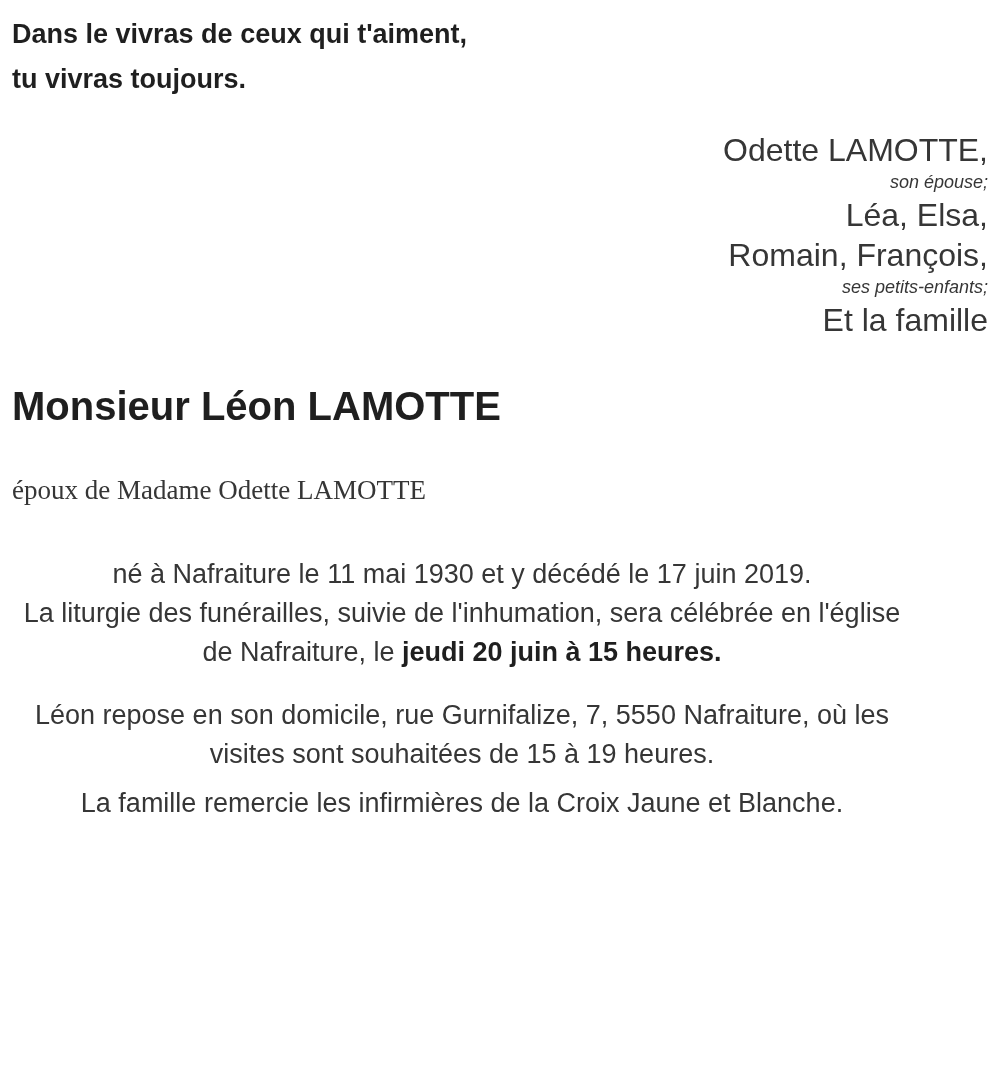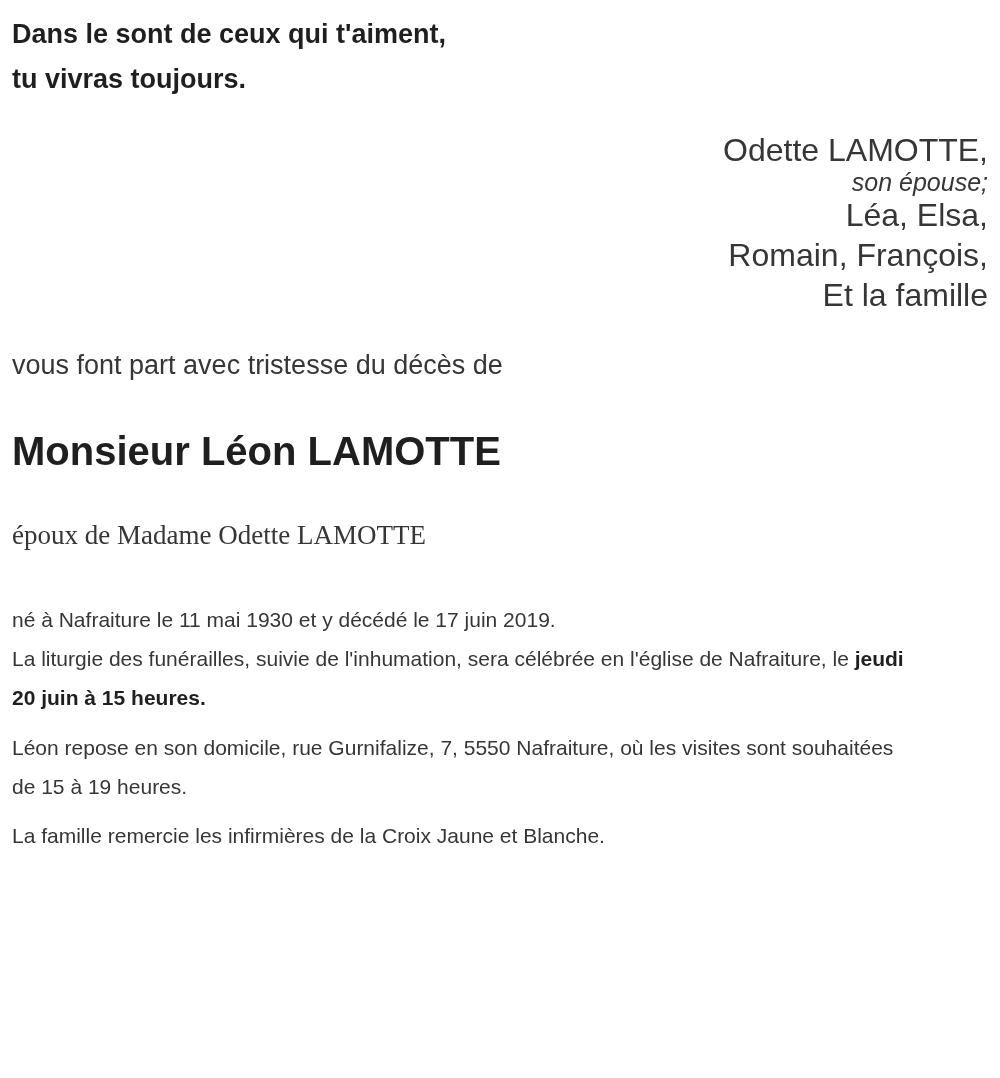--- a/index.html
+++ b/index.html
@@ -36,21 +36,21 @@
   .family {
     width: 976px;
   }
   .name-line {
     font-size: 32px;
     line-height: 40px;
     color: #363636;
     text-align: right;
   }
   .relation-line {
-    font-size: 25px;
+    font-size: 18px;
     line-height: 25px;
     font-style: italic;
     text-align: right;
     color: #363636;
   }
 
   p { margin: 0; }
 
   .announce {
     margin-top: 30px;
@@ -69,65 +69,66 @@
 
   .spouse {
     margin-top: 40px;
     font-size: 27px;
     line-height: 40px;
     width: 900px;
     font-family: Liberation Serif, serif;
   }
 
   .body-par {
-    font-size: 21px;
+    font-size: 27px;
     line-height: 39px;
     width: 900px;
+    text-align: center;
   }
   .birth   { margin-top: 45px; }
   .liturgy { }
-  .repose  { margin-top: 11px; }
+  .repose  { margin-top: 24px; }
   .thanks  { margin-top: 10px; }
 
   .liturgy strong {
     font-weight: bold;
     color: #1f1f1f;
   }
 </style>
 </head>
 <body>
 
 <div class="page">
 
   <div class="epigraph">
-    <div class="epigraph-line">Dans le sont de ceux qui t'aiment,</div>
+    <div class="epigraph-line">Dans le vivras de ceux qui t'aiment,</div>
     <div class="epigraph-line">tu vivras toujours.</div>
   </div>
 
   <div class="family">
 
     <div class="family-group">
       <div class="name-line">Odette LAMOTTE,</div>
       <div class="relation-line">son épouse;</div>
     </div>
 
 
     <div class="family-group">
       <div class="name-line">Léa, Elsa,</div>
       <div class="name-line">Romain, François,</div>
+      <div class="relation-line">ses petits-enfants;</div>
     </div>
 
 
     <div class="family-group">
       <div class="name-line">Et la famille</div>
     </div>
 
   </div>
 
-  <p class="announce">vous font part avec tristesse du décès de</p>
 
   <h1 class="deceased">Monsieur Léon LAMOTTE</h1>
 
   <p class="spouse">époux de Madame Odette LAMOTTE</p>
 
   <p class="body-par birth">né à Nafraiture le 11 mai 1930 et y décédé le 17 juin 2019.</p>
 
   <p class="body-par liturgy"><span>La liturgie des funérailles, suivie de l'inhumation, sera célébrée en l'église de Nafraiture, le </span><strong>jeudi 20 juin à 15 heures.</strong></p>
 
   <p class="body-par repose">Léon repose en son domicile, rue Gurnifalize, 7, 5550 Nafraiture, où les visites sont souhaitées de 15 à 19 heures.</p>

